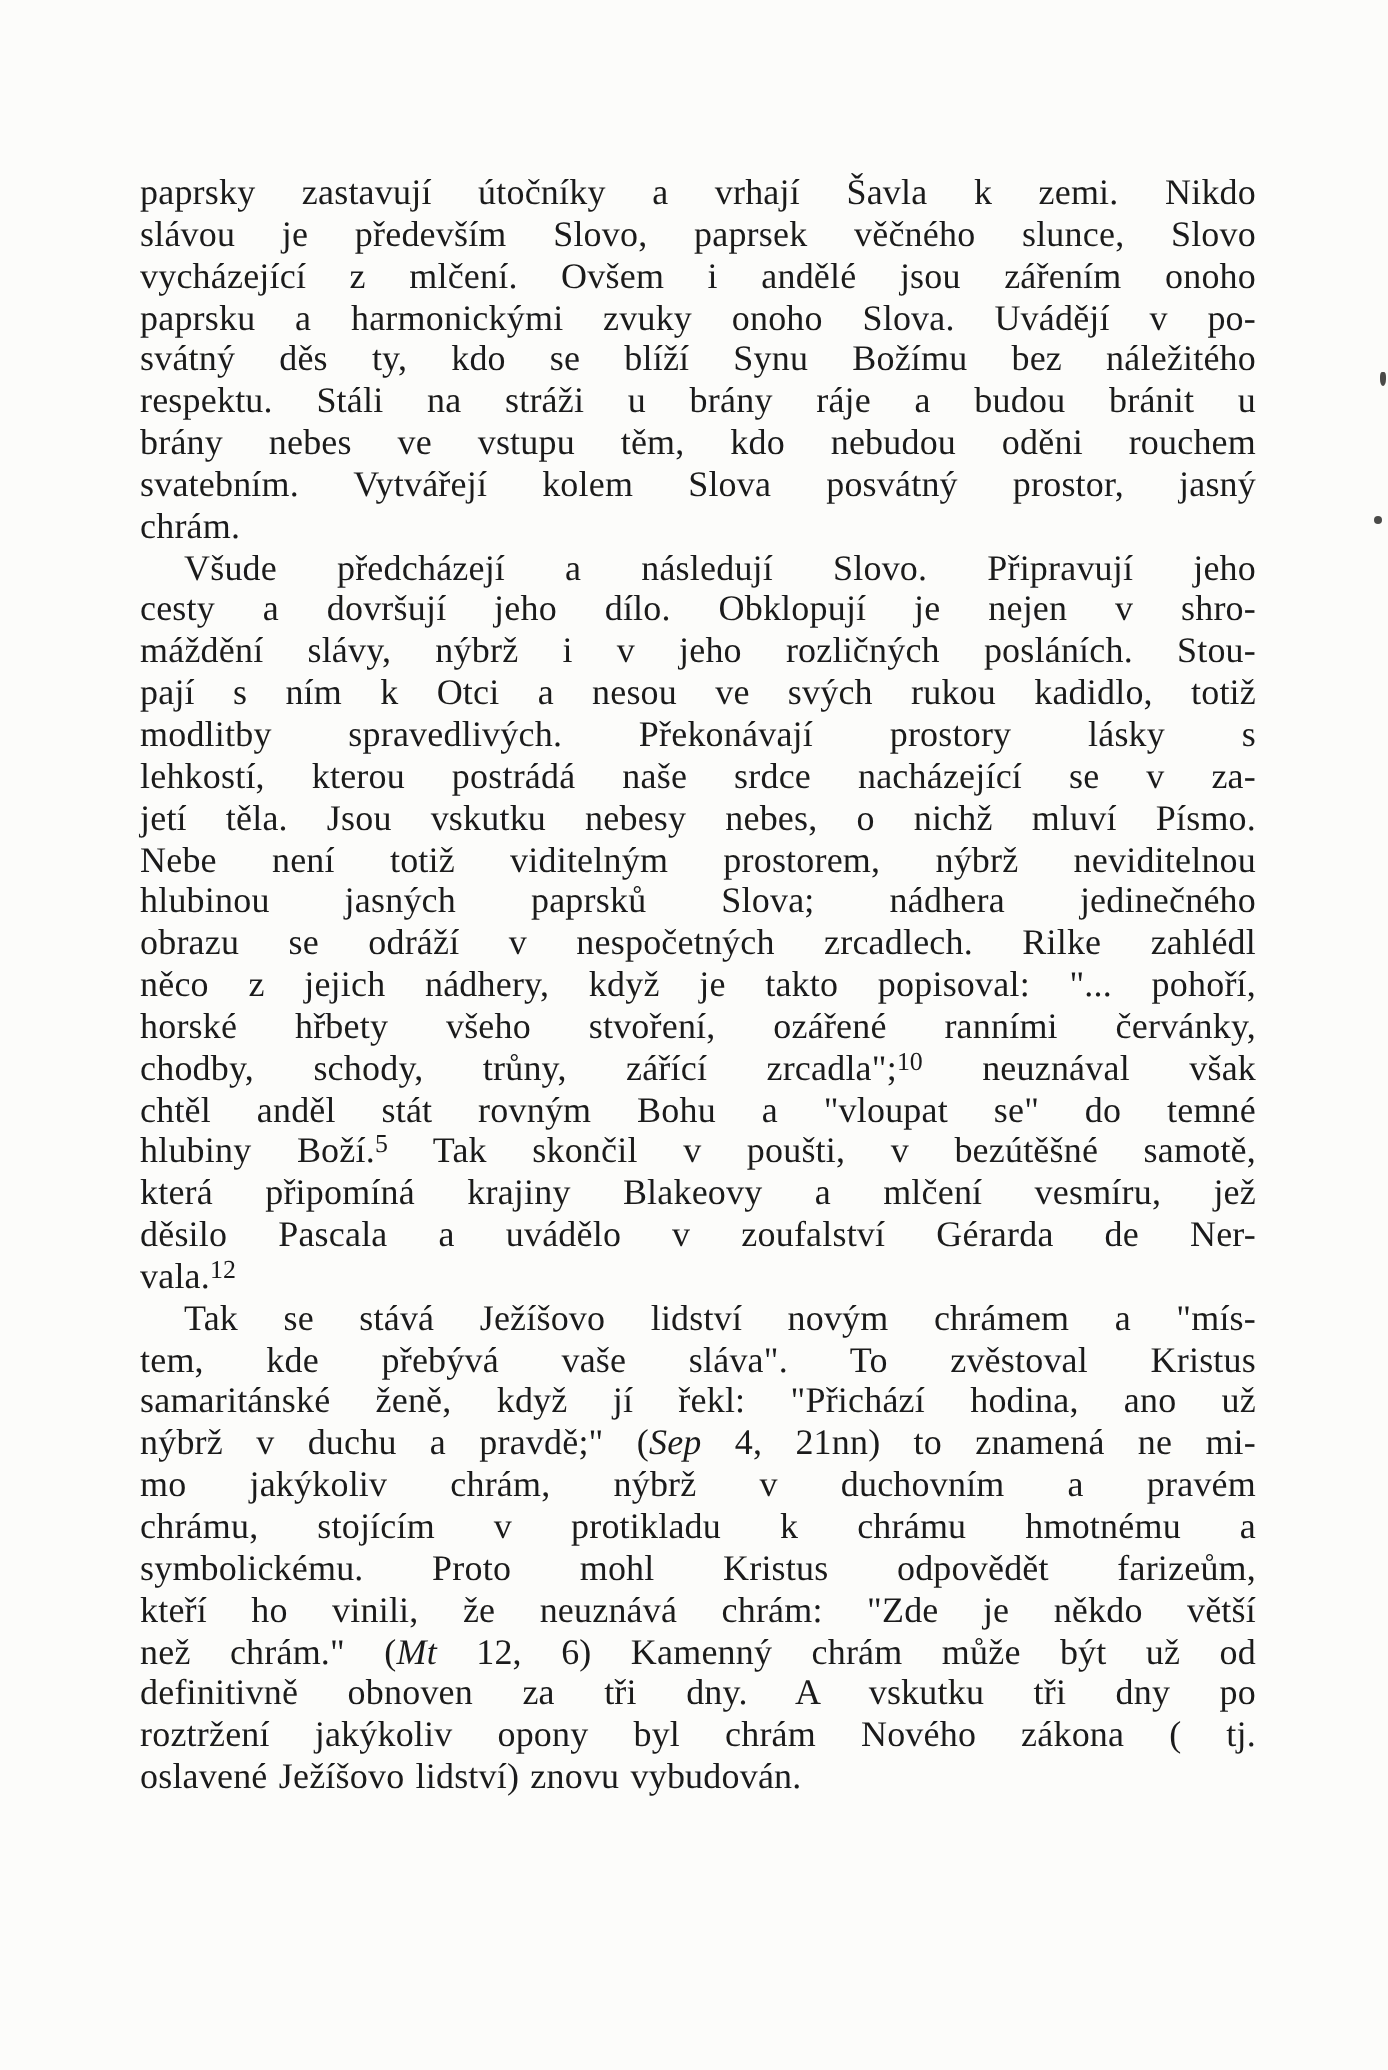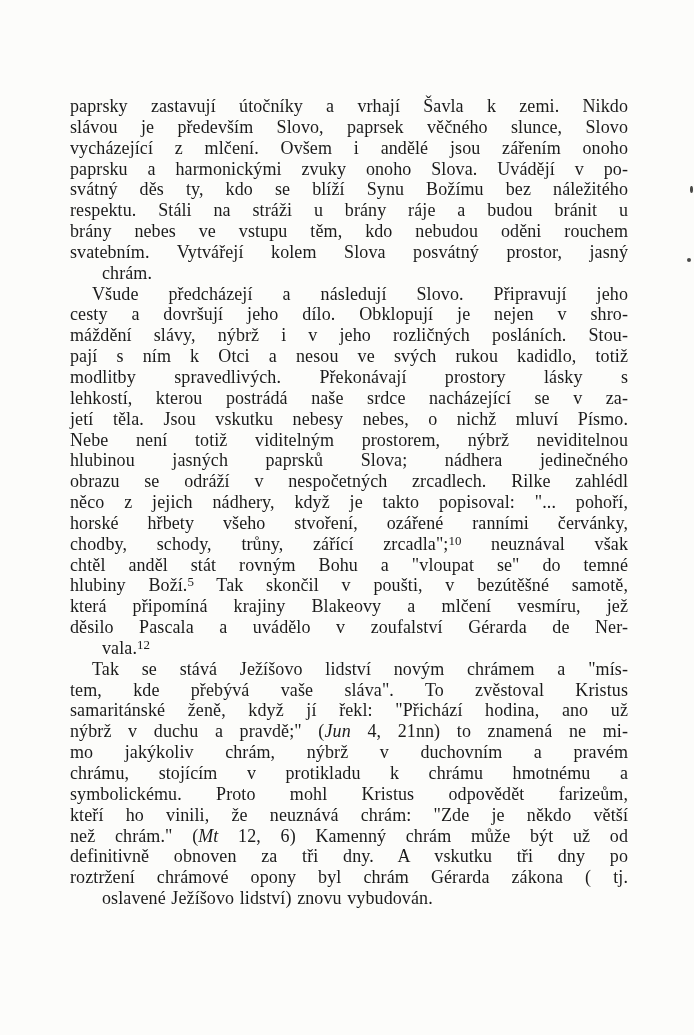--- a/index.html
+++ b/index.html
@@ -13,40 +13,39 @@
     height: 1035px;
     margin: 0;
     background: var(--paper, #fcfcfa);
     overflow: hidden;
     font-family: "Liberation Serif", "DejaVu Serif", serif;
     color: var(--ink, #1b1b1b);
   }
   .text-block {
     position: absolute;
     left: 70px;
-    top: 96px;
+    top: 86px;
     width: 558px;
   }
   .para {
     margin: 0;
     padding: 0;
   }
   .line {
     font-size: 18px;
     line-height: 20.85px;
     height: 20.85px;
     text-align: justify;
     text-align-last: justify;
     text-justify: inter-word;
     letter-spacing: 0.1px;
     word-spacing: 1px;
   }
   .line.last {
     text-align-last: left;
-    margin-left: 32px;
   }
   .line.indent {
     text-indent: 22px;
   }
   sup {
     font-size: 0.72em;
     line-height: 0;
     vertical-align: 5px;
     letter-spacing: 0;
   }
@@ -109,27 +108,27 @@
         <div class="line">chtěl anděl stát rovným Bohu a "vloupat se" do temné</div>
         <div class="line">hlubiny Boží.<sup>5</sup> Tak skončil v poušti, v bezútěšné samotě,</div>
         <div class="line">která připomíná krajiny Blakeovy a mlčení vesmíru, jež</div>
         <div class="line">děsilo Pascala a uvádělo v zoufalství Gérarda de Ner-</div>
         <div class="line last">vala.<sup>12</sup></div>
       </div>
       <div class="para">
         <div class="line indent">Tak se stává Ježíšovo lidství novým chrámem a "mís-</div>
         <div class="line">tem, kde přebývá vaše sláva". To zvěstoval Kristus</div>
         <div class="line">samaritánské ženě, když jí řekl: "Přichází hodina, ano už</div>
-        <div class="line">nýbrž v duchu a pravdě;" (<i>Jun</i> 4, 21nn) to znamená ne mi-</div>
+        <div class="line">nýbrž v duchu a pravdě;" (<i>Sep</i> 4, 21nn) to znamená ne mi-</div>
         <div class="line">mo jakýkoliv chrám, nýbrž v duchovním a pravém</div>
         <div class="line">chrámu, stojícím v protikladu k chrámu hmotnému a</div>
         <div class="line">symbolickému. Proto mohl Kristus odpovědět farizeům,</div>
         <div class="line">kteří ho vinili, že neuznává chrám: "Zde je někdo větší</div>
         <div class="line">než chrám." (<i>Mt</i> 12, 6) Kamenný chrám může být už od</div>
         <div class="line">definitivně obnoven za tři dny. A vskutku tři dny po</div>
-        <div class="line">roztržení chrámové opony byl chrám Gérarda zákona ( tj.</div>
+        <div class="line">roztržení jakýkoliv opony byl chrám Nového zákona ( tj.</div>
         <div class="line last">oslavené Ježíšovo lidství) znovu vybudován.</div>
       </div>
     </main>
   <div class="page-number">18</div>
   <span class="speck speck1"></span>
   <span class="speck speck2"></span>
 </div>
 
 </body></html>

